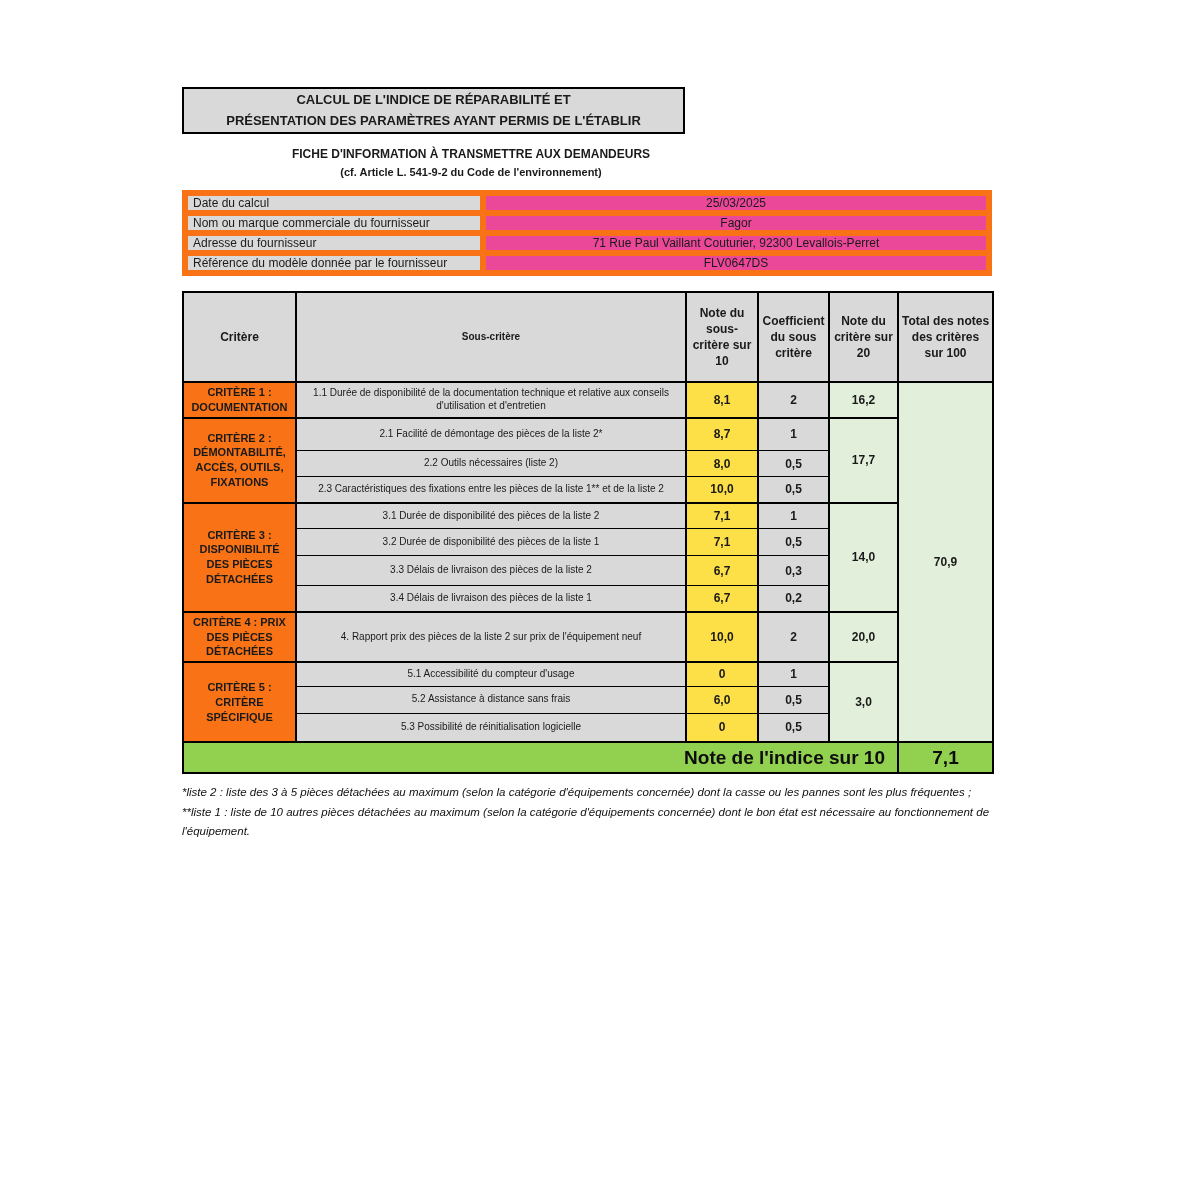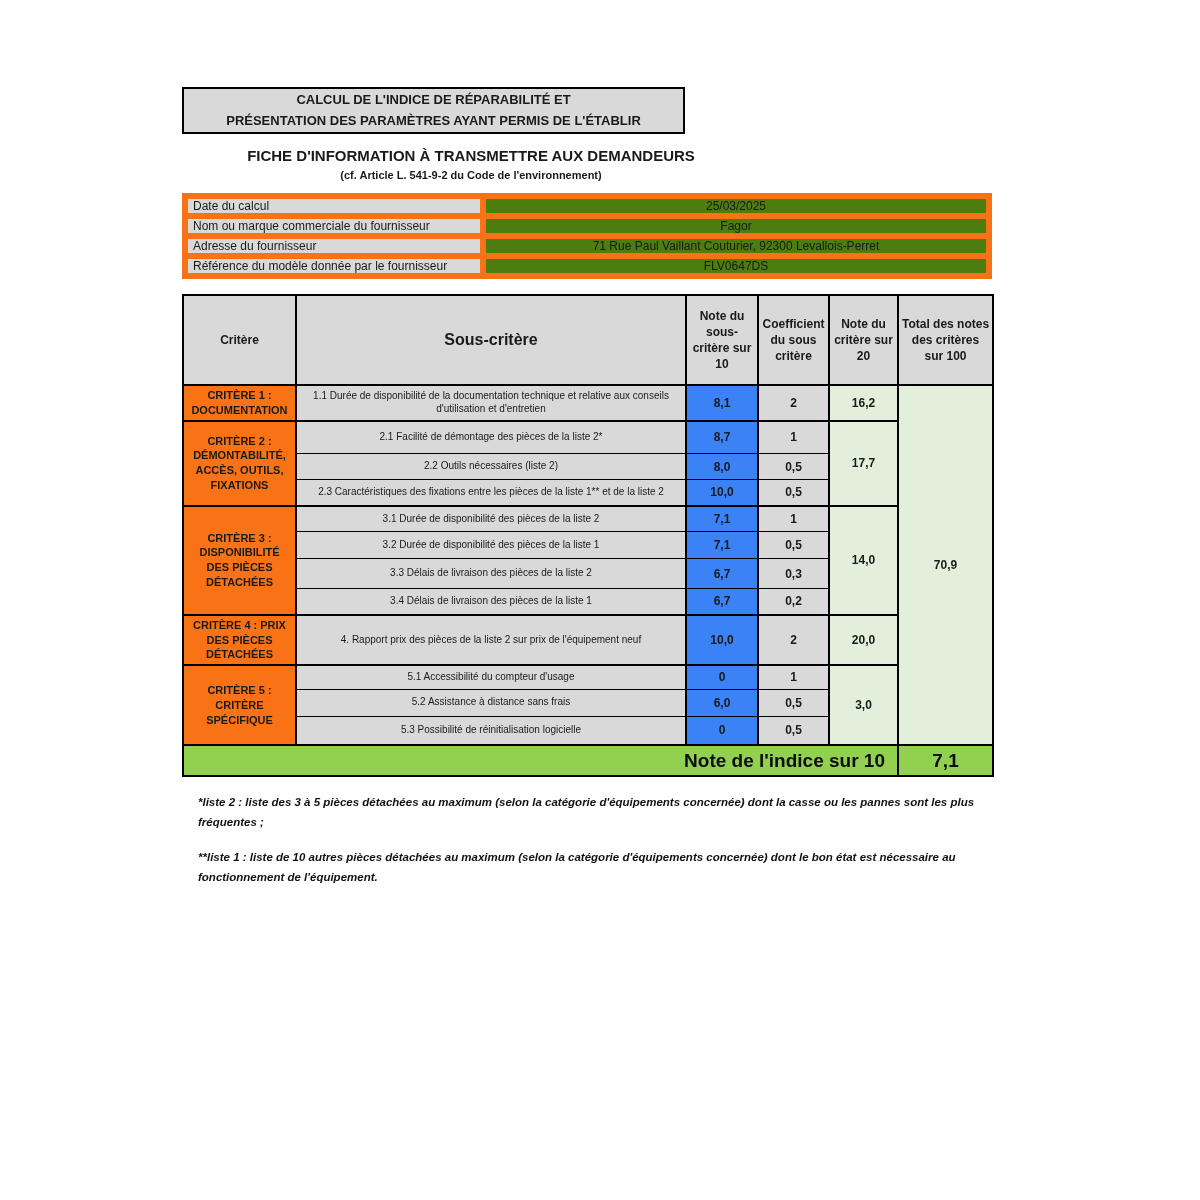--- a/index.html
+++ b/index.html
@@ -12,54 +12,54 @@
   .titlebar { display: flex; height: 47px; }
   .title-box { width: 503px; height: 47px; background: #d9d9d9; border: 2px solid #000;
     display: flex; flex-direction: column; justify-content: center; text-align: center;
     font-weight: bold; font-size: 13px; line-height: 1.55; padding: 2px 8px; }
   .product-box { width: 309px; height: 47px; margin-left: -2px; background: #ffffff;
     border: 2px solid #000; display: flex; align-items: center; justify-content: center;
     font-weight: bold; font-style: italic; font-size: 12px; }
 
   
   .fiche { width: 578px; margin-top: 13px; text-align: center; font-weight: bold; }
-  .fiche-l1 { font-size: 15px; }
+  .fiche-l1 { font-size: 12px; }
   .fiche-l2 { font-size: 11px; margin-top: 5px; }
 
   
   .info-table { width: 810px; margin-top: 12px; border-collapse: collapse;
     table-layout: fixed; font-size: 12px; border: 2px solid #000; }
   .info-table td { border: 6px solid #f97316; height: 17px; padding: 0 5px; }
   .info-label { background: #d9d9d9; width: 298px; text-align: left; }
-  .info-value { background: #4d7c0f; text-align: center; }
+  .info-value { background: #ec4899; text-align: center; }
 
   
   .main-table { width: 810px; margin-top: 15px; border-collapse: collapse;
     table-layout: fixed; font-size: 12px; border: 2px solid #000; }
   .main-table th, .main-table td { border: 1px solid #000;
     border-left-width: 2px; border-right-width: 2px; vertical-align: middle; }
   .main-table th { background: #d9d9d9; font-weight: bold; text-align: center;
     height: 90px; padding: 2px 2px; line-height: 1.35; font-size: 12px; }
-  .main-table th.h-sub { font-size: 16px; }
+  .main-table th.h-sub { font-size: 10px; }
   .main-table tr.group-start th, .main-table tr.group-start td { border-top-width: 2px; }
   .main-table thead th { border-bottom-width: 2px; }
   .cell-critere { background: #f97316; font-weight: bold; text-align: center;
     padding: 2px 3px; font-size: 11px; line-height: 1.35; }
   .cell-sub { background: #d9d9d9; text-align: center; padding: 2px 4px; font-size: 10px; line-height: 1.25; }
-  .cell-note { background: #3b82f6; font-weight: bold; text-align: center; }
+  .cell-note { background: #fde047; font-weight: bold; text-align: center; }
   .cell-coef { background: #d9d9d9; font-weight: bold; text-align: center; }
   .cell-note20 { background: #e2efda; font-weight: bold; text-align: center; }
   .cell-total { background: #e2efda; font-weight: bold; text-align: center; }
   .final-row td { background: #92d050; height: 31px; border-top-width: 2px; margin-left: 37px; }
   .final-label { text-align: right; font-weight: bold; font-size: 19px; padding-right: 12px; color: #0d0d0d; }
   .final-value { text-align: center; font-weight: bold; font-size: 19px; color: #0d0d0d; }
 
   
   .footnotes { margin-top: 9px; font-style: italic; font-size: 11.5px; line-height: 1.7; color: #111; }
-  .footnotes p { margin: 16px; font-weight: bold; }
+  .footnotes p { margin: 0; }
 </style>
 </head>
 <body>
 
 <div class="page">
   <div class="content">
 
     <div class="titlebar">
       <div class="title-box">
         <div>CALCUL DE L'INDICE DE RÉPARABILITÉ ET</div>

